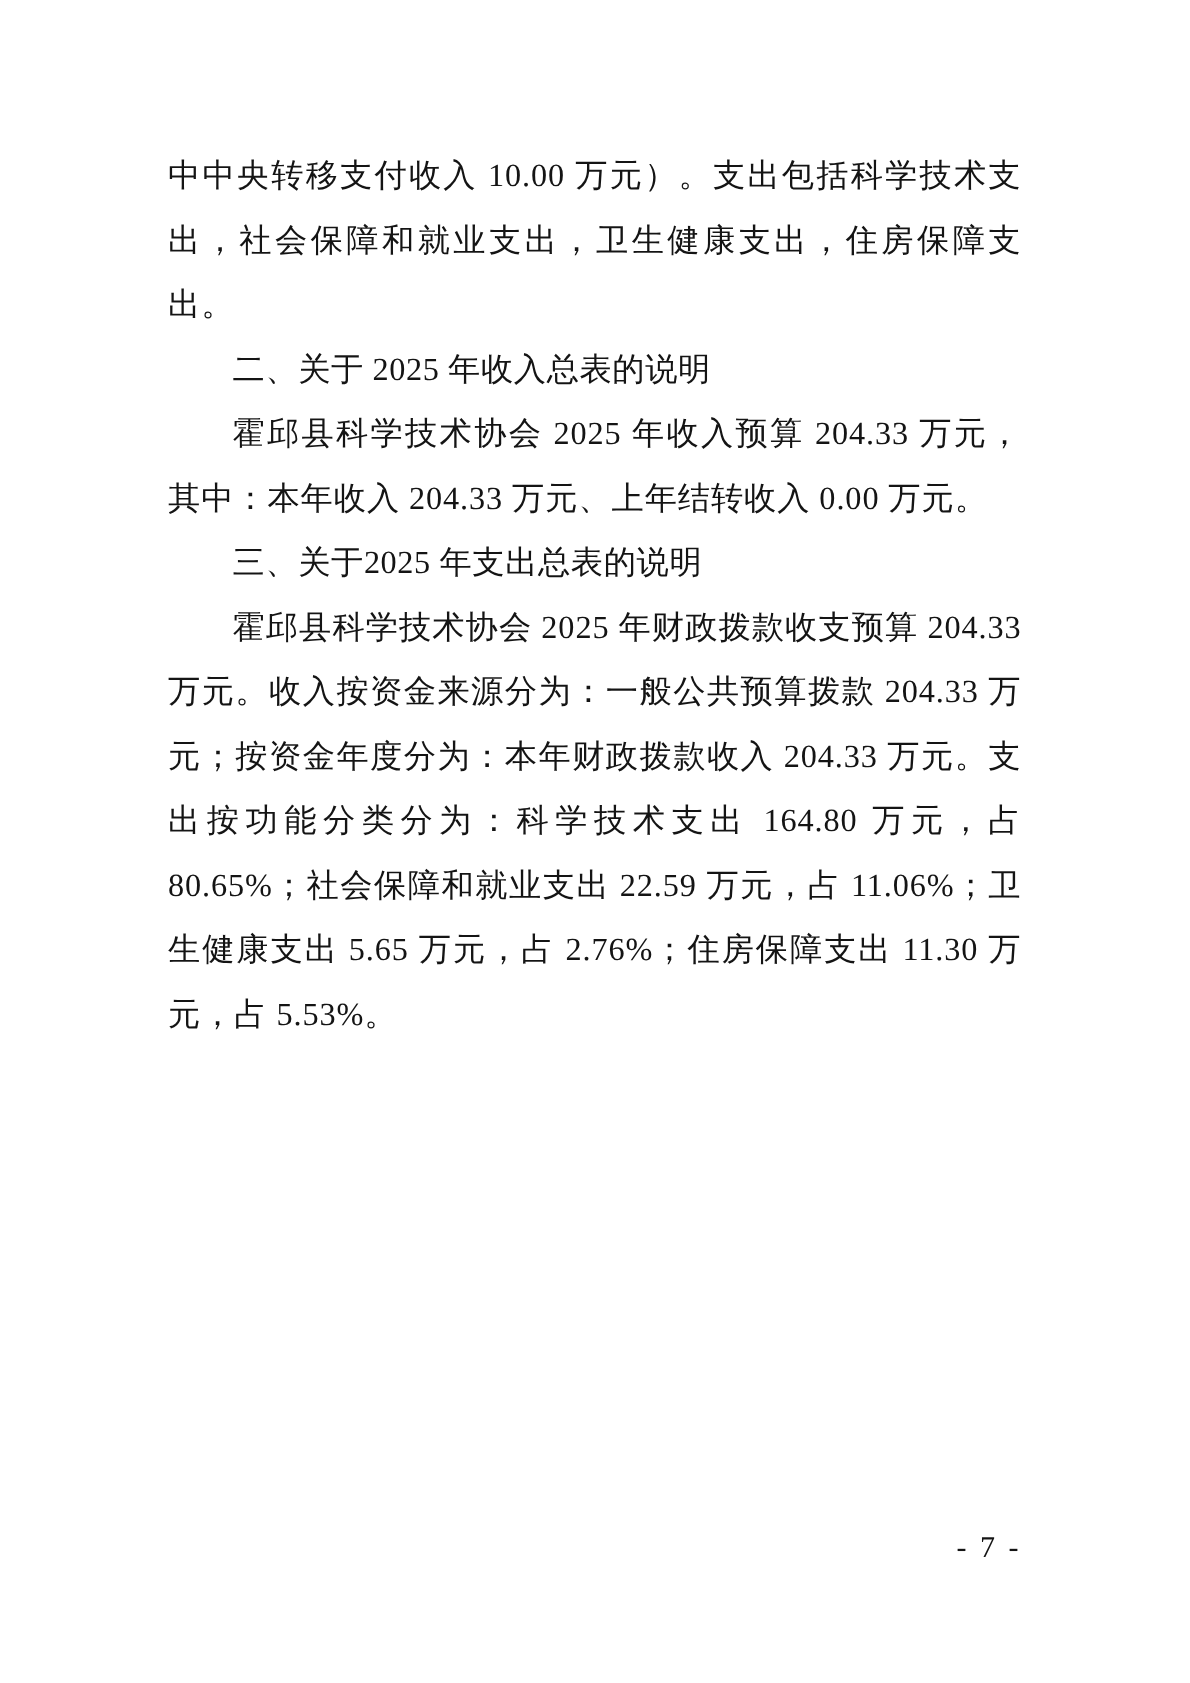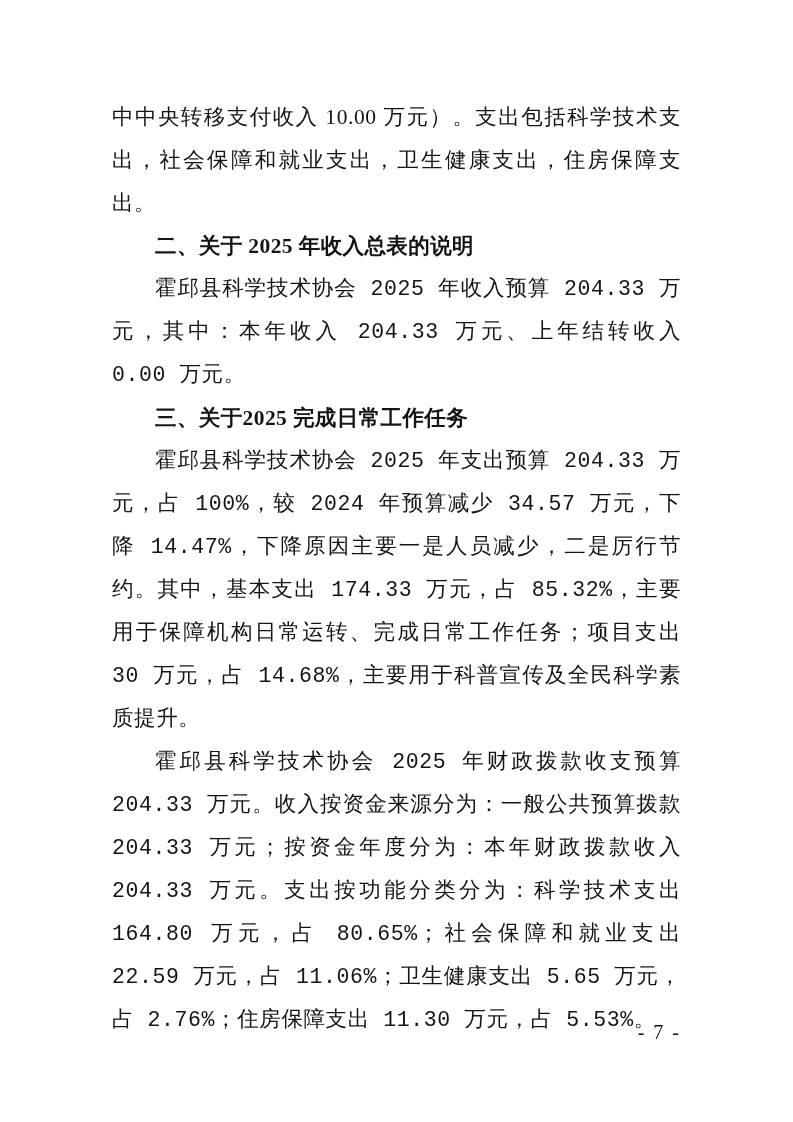--- a/index.html
+++ b/index.html
@@ -29,28 +29,27 @@
     text-align: justify;
     text-justify: inter-ideograph;
     letter-spacing: 0.6px;
     color: #141414;
   }
   p {
     margin: 0;
   }
   .para {
     text-indent: 2em;
-    font-family: Liberation Mono, monospace;
   }
   .cont {
     text-indent: 0;
   }
   .heading {
     text-indent: 2em;
-    font-weight: bold;
+    font-weight: normal;
     letter-spacing: 0.4px;
   }
   .bold {
     font-weight: bold;
   }
   .pagenum {
     position: absolute;
     right: 112px;
     bottom: 78px;
     font-size: 20px;
@@ -64,23 +63,22 @@
 <div class="page">
   <div class="body-text">
 
     <p class="cont">中中央转移支付收入 10.00 万元）。支出包括科学技术支出，社会保障和就业支出，卫生健康支出，住房保障支出。</p>
 
     <p class="heading">二、关于 2025 年收入总表的说明</p>
 
     <p class="para">霍邱县科学技术协会 2025 年收入预算 204.33 万元，其中：本年收入 204.33 万元、上年结转收入 0.00 万元。</p>
 
 
-    <p class="heading">三、关于2025 完成日常工作任务</p>
+    <p class="heading">三、关于2025 年支出总表的说明</p>
 
-    <p class="para">霍邱县科学技术协会 2025 年支出预算 204.33 万元，占 100%，较 2024 年预算减少 34.57 万元，下降 14.47%，下降原因主要一是人员减少，二是厉行节约。其中，基本支出 174.33 万元，占 85.32%，主要用于保障机构日常运转、完成日常工作任务；项目支出 30 万元，占 14.68%，主要用于科普宣传及全民科学素质提升。</p>
 
 
     <p class="para">霍邱县科学技术协会 2025 年财政拨款收支预算 204.33 万元。收入按资金来源分为：一般公共预算拨款 204.33 万元；按资金年度分为：本年财政拨款收入 204.33 万元。支出按功能分类分为：科学技术支出 164.80 万元，占 80.65%；社会保障和就业支出 22.59 万元，占 11.06%；卫生健康支出 5.65 万元，占 2.76%；住房保障支出 11.30 万元，占 5.53%。</p>
 
   </div>
 
   <div class="pagenum">- 7 -</div>
 </div>
 
 </body></html>

